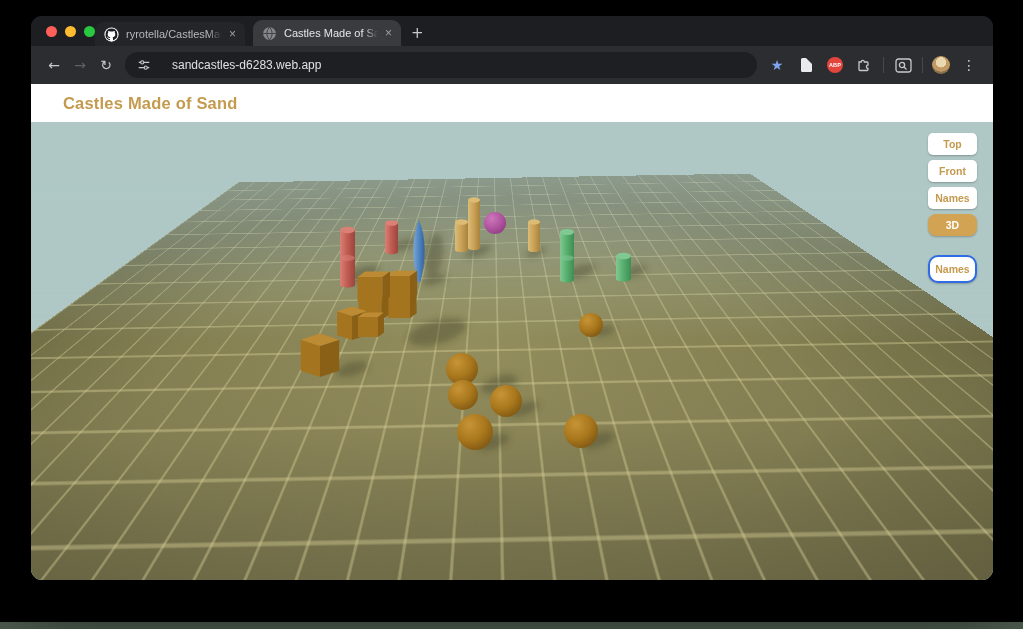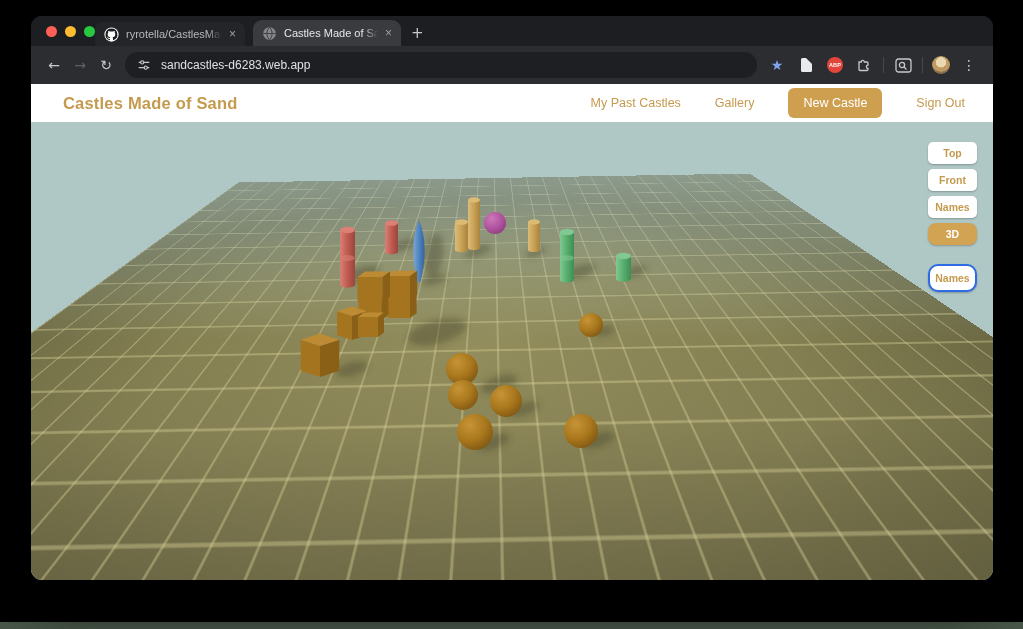--- a/index.html
+++ b/index.html
@@ -23,21 +23,21 @@
              -webkit-mask-image:linear-gradient(90deg,#000 85%,transparent);mask-image:linear-gradient(90deg,#000 85%,transparent);}
   .tab-close{color:#9aa0a6;font-size:12px;flex:0 0 auto;}
   .newtab{color:#c6c9cc;font-size:15px;margin:0 0 4px 10px;font-family:"DejaVu Sans",sans-serif;}
   .favicon{width:15px;height:15px;flex:0 0 auto;display:block;}
 
   
   .toolbar{height:38px;background:#2c2d30;display:flex;align-items:center;padding:0 10px;}
   .nav-glyph{width:26px;text-align:center;color:#c6c9cc;font-size:14px;font-family:"DejaVu Sans",sans-serif;}
   .nav-glyph.dim{color:#5d6063;}
   .urlbar{flex:1;height:26px;background:#1e1f22;border-radius:13px;margin:0 10px 0 6px;
-          display:flex;align-items:center;padding:0 12px;gap:10px;color:#dde1e4;font-size:12px;}
+          display:flex;align-items:center;padding:0 12px;gap:21px;color:#dde1e4;font-size:12px;}
   .tb-right{display:flex;align-items:center;gap:9px;padding-right:4px;}
   .tb-icon{display:flex;align-items:center;justify-content:center;width:20px;height:20px;}
   .star{color:#7ea4ee;font-size:14px;font-family:"DejaVu Sans",sans-serif;}
   .abp{width:16px;height:16px;border-radius:50%;background:#e2453c;color:#fff;font-size:5.5px;font-weight:bold;
        display:flex;align-items:center;justify-content:center;letter-spacing:.2px;}
   .sep{width:1px;height:16px;background:#47484c;}
   .avatar{width:18px;height:18px;border-radius:50%;
           background:radial-gradient(circle at 50% 35%,#ead8b0 34%,#c09a62 36% 62%,#8c714e 64%);}
   .dots{color:#c6c9cc;font-size:14px;font-family:"DejaVu Sans",sans-serif;}
   .pageicon{width:11px;height:14px;background:#e8eaed;border-radius:1.5px;position:relative;}
@@ -59,21 +59,21 @@
       linear-gradient(90deg, rgba(214,206,150,.42) 0 1px, transparent 1px),
       linear-gradient(0deg,  rgba(214,206,150,.42) 0 1px, transparent 1px),
       radial-gradient(ellipse 55% 45% at 48% 58%, rgba(228,218,150,.15), rgba(0,0,0,0) 55%, rgba(20,22,10,.25) 100%),
       linear-gradient(180deg,#7f815f 0%,#868253 45%,#837e52 70%,#6e6a47 84%,#625e40 100%);
     background-size:16px 16px,16px 16px,100% 100%,100% 100%;}
   .haze{position:absolute;left:0;right:0;top:50px;height:170px;z-index:2;pointer-events:none;
         background:linear-gradient(180deg,rgba(175,200,198,.55),rgba(175,200,198,0));}
   #scene-svg{position:absolute;inset:0;z-index:4;}
 
   
-  .viewbar{position:absolute;top:20px;right:16px;width:49px;display:flex;flex-direction:column;gap:5px;z-index:5;}
+  .viewbar{position:absolute;top:11px;right:16px;width:49px;display:flex;flex-direction:column;gap:5px;z-index:5;}
   .vbtn{height:22px;background:#fff;border-radius:5px;color:#c49a4e;font-weight:bold;font-size:10.5px;
         display:flex;align-items:center;justify-content:center;box-shadow:0 1px 2px rgba(0,0,0,.25);}
   .vbtn.active{background:#d2a352;color:#fff;border-radius:8px;}
   .vbtn.names{margin-top:14px;height:24px;border:2px solid #2e6be5;border-radius:10px;}
 </style>
 </head>
 <body>
 
 <div class="desktop-strip"></div>
 
@@ -146,26 +146,20 @@
         </svg>
       </span>
       <span class="sep"></span>
       <span class="avatar"></span>
       <span class="tb-icon dots">⋮</span>
     </div>
   </div>
 
   <div class="appheader">
     <span class="app-title">Castles Made of Sand</span>
-    <div class="appnav">
-      <span class="navlink">My Past Castles</span>
-      <span class="navlink">Gallery</span>
-      <span class="btn-primary">New Castle</span>
-      <span class="navlink">Sign Out</span>
-    </div>
   </div>
 
   <div class="canvas">
     <div class="ground"></div>
     <div class="haze"></div>
     <svg id="scene-svg" viewBox="0 0 962 458">
         <defs>
           <linearGradient id="c-red" x1="0" y1="0" x2="1" y2="0">
             <stop offset="0" stop-color="#da8076"></stop>
             <stop offset="0.5" stop-color="#bf5b51"></stop>

